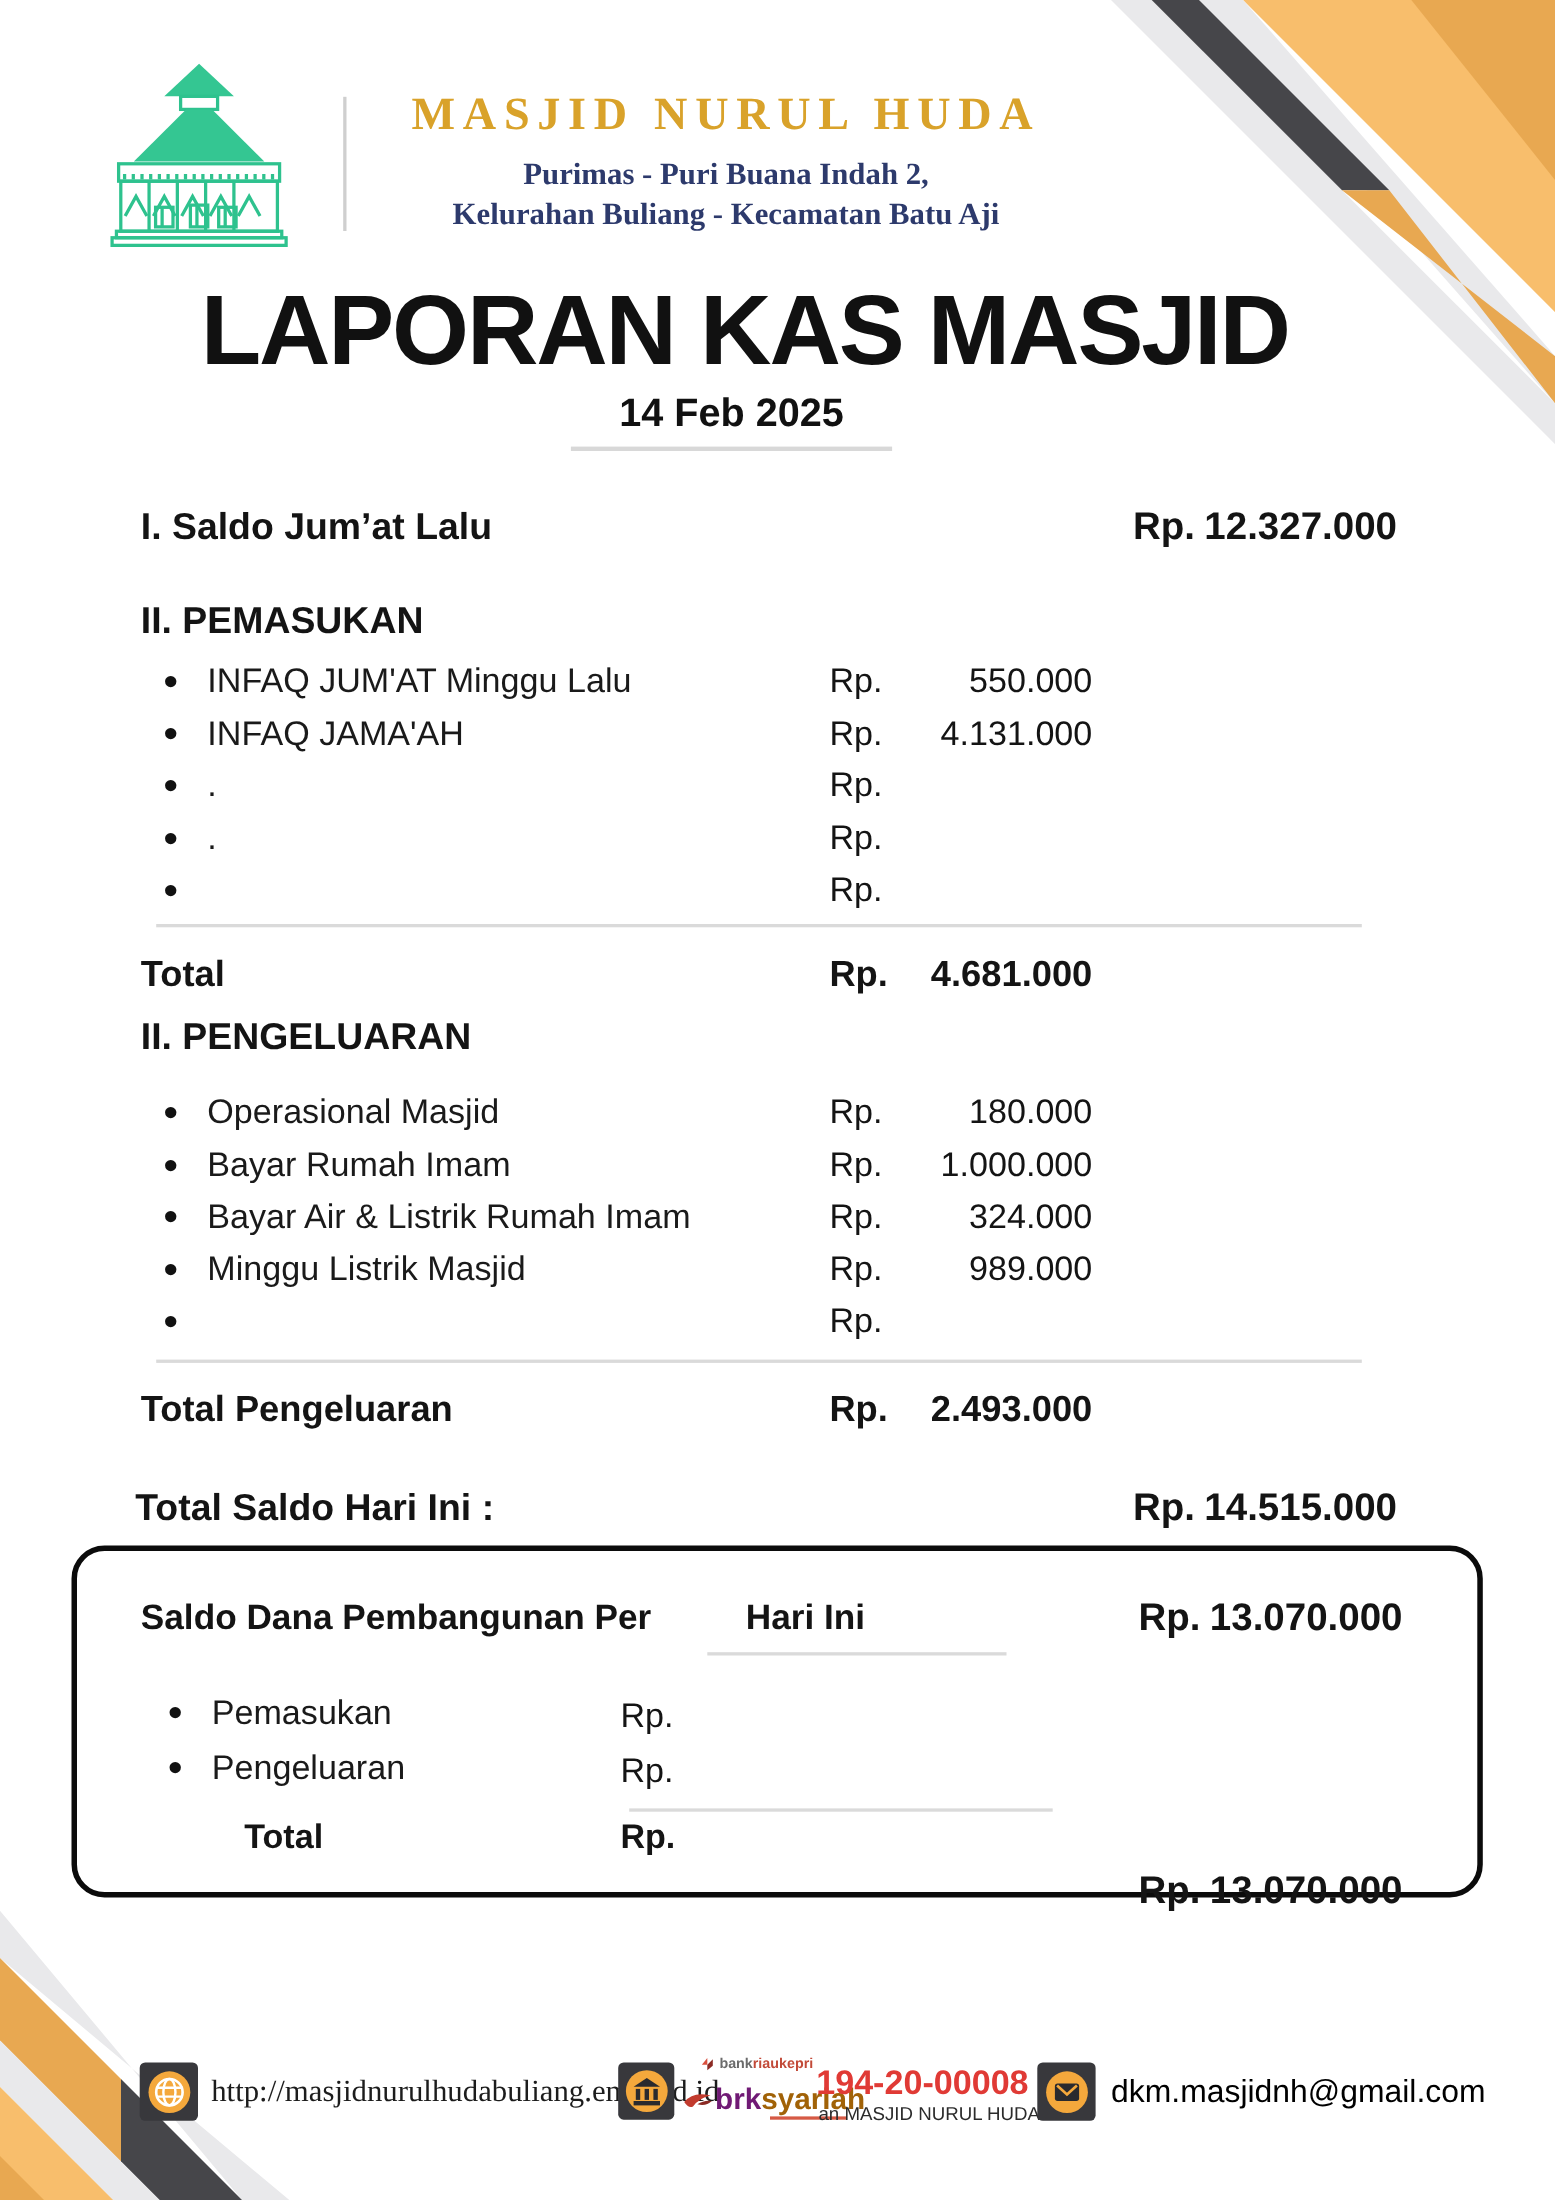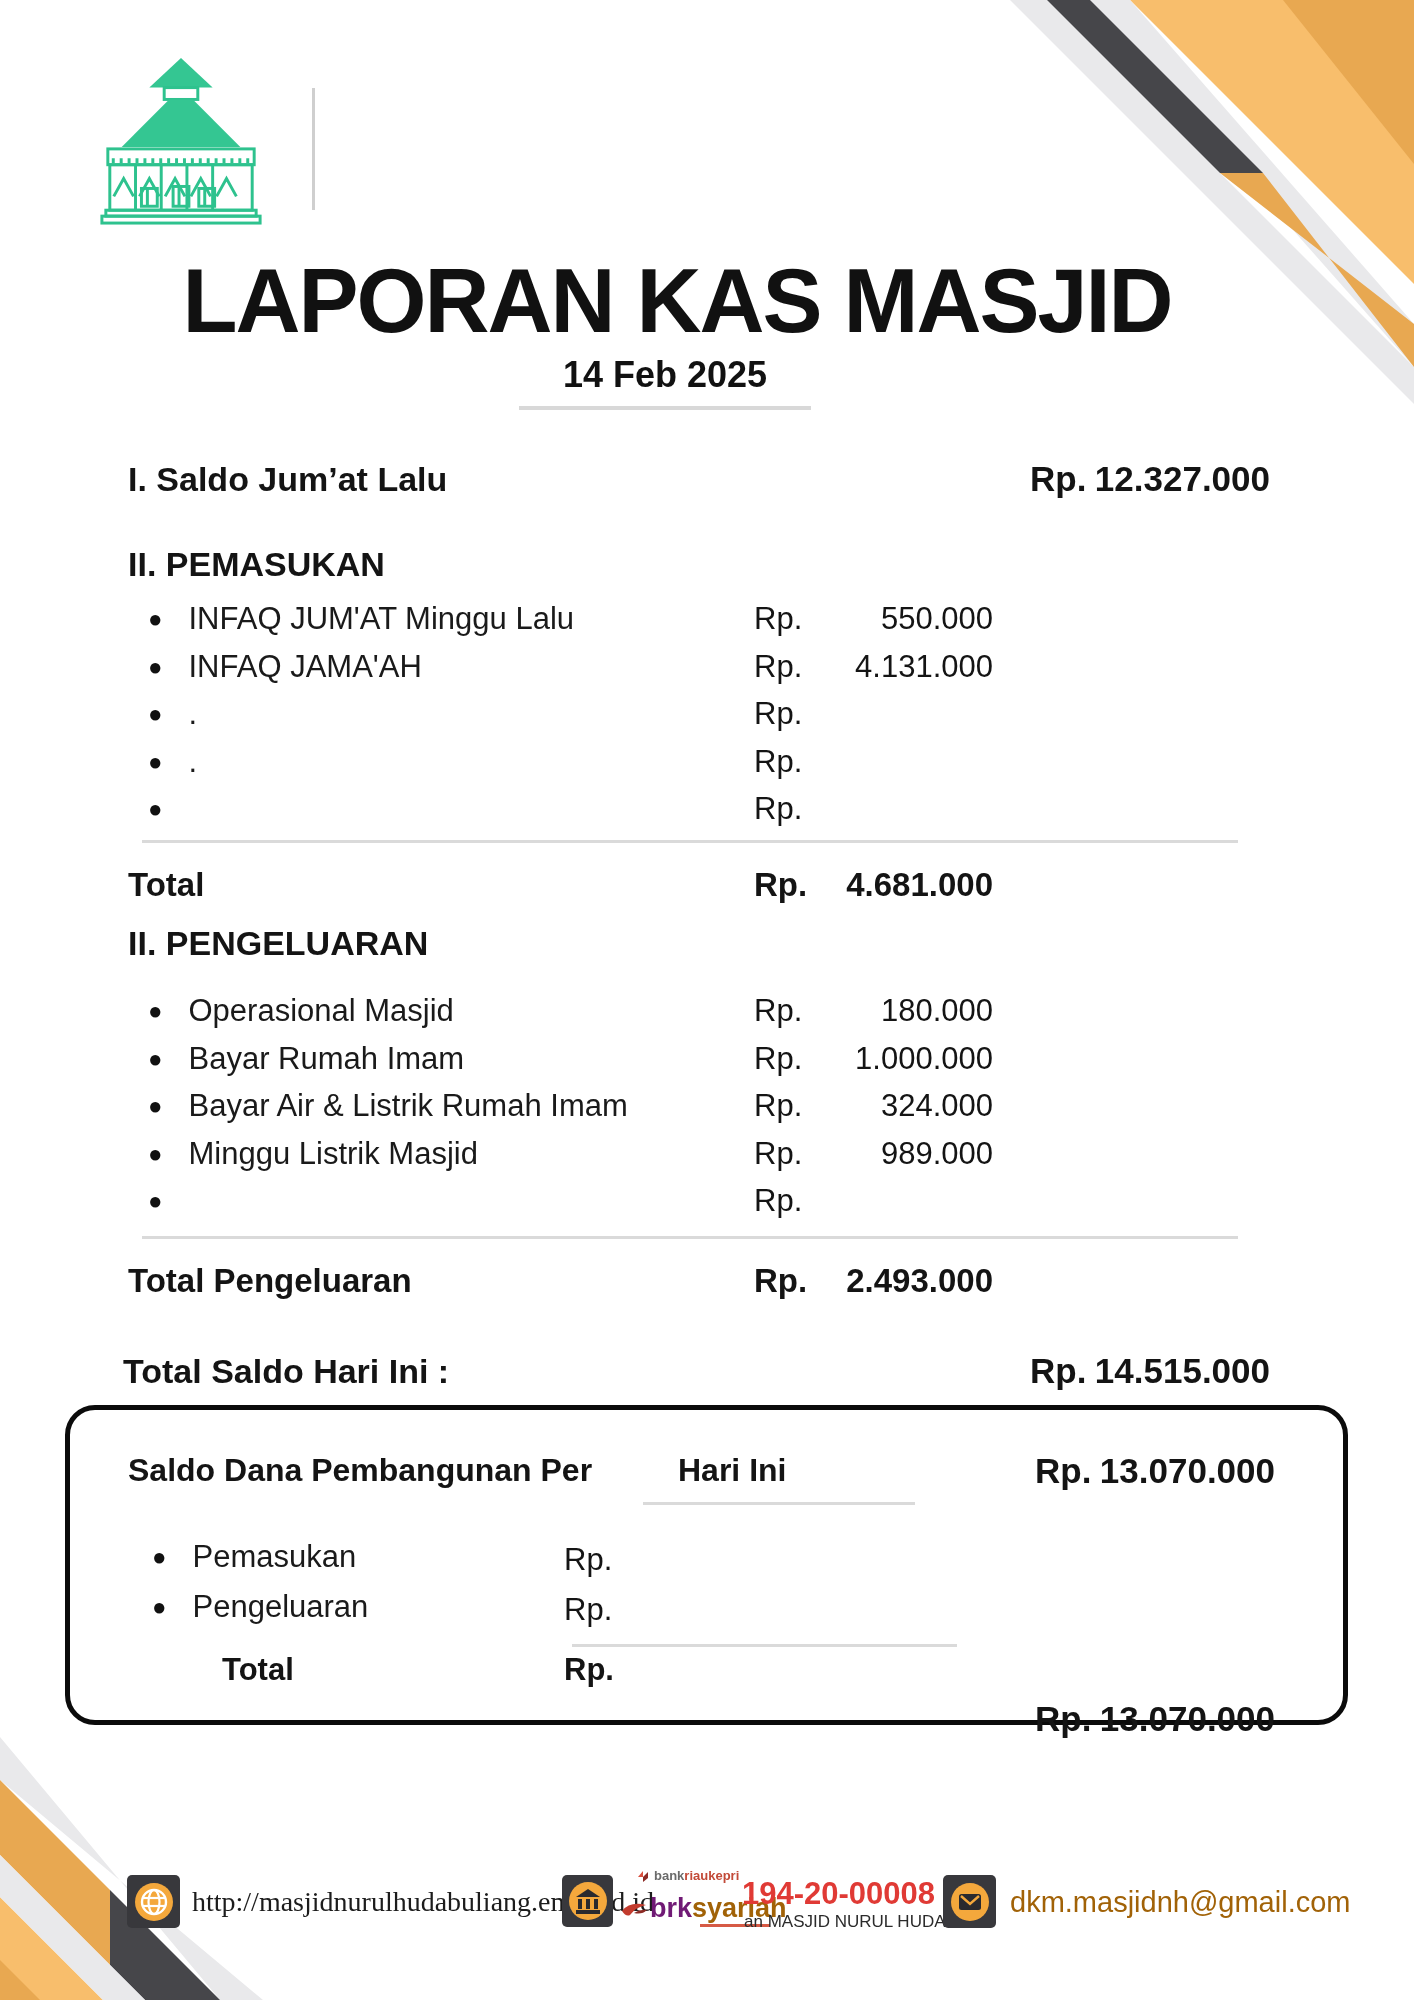--- a/index.html
+++ b/index.html
@@ -29,21 +29,21 @@
   .amt.itemcol{left:754px;width:239px;}
   .hr{position:absolute;height:3px;background:#DADADA;}
   
   .pembox{position:absolute;left:65px;top:1405px;width:1283px;height:320px;
           border:5px solid #0b0b0b;border-radius:30px;box-sizing:border-box;}
   .pembox .amt.main{left:965px;}
   
   .icon-sq{position:absolute;width:53px;height:53px;background:#38383C;border-radius:5px;
            display:flex;align-items:center;justify-content:center;}
   .url-text{font-family:"Liberation Serif",serif;font-size:28px;color:#1c1c1c;white-space:nowrap;}
-  .email-text{font-size:29px;color:#a16207;white-space:nowrap;}
+  .email-text{font-size:29px;color:#000000;white-space:nowrap;}
   .acct-num{font-size:31px;font-weight:bold;color:#E03A35;white-space:nowrap;}
   .acct-name{font-size:17px;color:#2b2b2b;white-space:nowrap;}
   .riau-line{position:absolute;display:flex;align-items:center;gap:4px;font-size:13px;white-space:nowrap;}
   .riau-bank{color:#6b6b6b;font-weight:bold;}
   .riau-kepri{color:#C24A38;font-weight:bold;}
   .brk-line{position:absolute;display:flex;align-items:baseline;font-size:27px;font-weight:bold;white-space:nowrap;}
   .brk-orange{color:#701a75;}
   .brk-green{color:#a16207;}
   .brk-tag{position:absolute;width:70px;height:3px;background:#D65A45;}
 </style>
@@ -90,20 +90,27 @@
       <rect x="112" y="136" width="16" height="20"></rect>
       <rect x="138" y="138" width="16" height="18"></rect>
       <line x1="86" y1="138" x2="86" y2="156"></line>
       <line x1="118" y1="136" x2="118" y2="156"></line>
       <line x1="144" y1="138" x2="144" y2="156"></line>
       <rect x="44" y="160" width="152" height="6"></rect>
       <rect x="40" y="166" width="160" height="7"></rect>
     </g>
   </svg>
   <div class="vdivider" style="left:312px;top:88px;height:122px;"></div>
+  <div class="abs" style="left:330px;top:80px;width:660px;text-align:center;">
+    <div class="org-name">MASJID NURUL HUDA</div>
+    <div class="org-addr" style="margin-top:12px;">
+      <div>Purimas - Puri Buana Indah 2,</div>
+      <div>Kelurahan Buliang - Kecamatan Batu Aji</div>
+    </div>
+  </div>
 
   <div class="title-wrap">
     <div class="doc-title">LAPORAN KAS MASJID</div>
     <div class="doc-date">14 Feb 2025</div>
     <div class="date-line"></div>
   </div>
 
   <div class="abs h1" style="left:128px;top:460px;">I. Saldo Jum’at Lalu</div>
   <div class="amt main" style="top:458px;">
     <span>Rp.</span>

